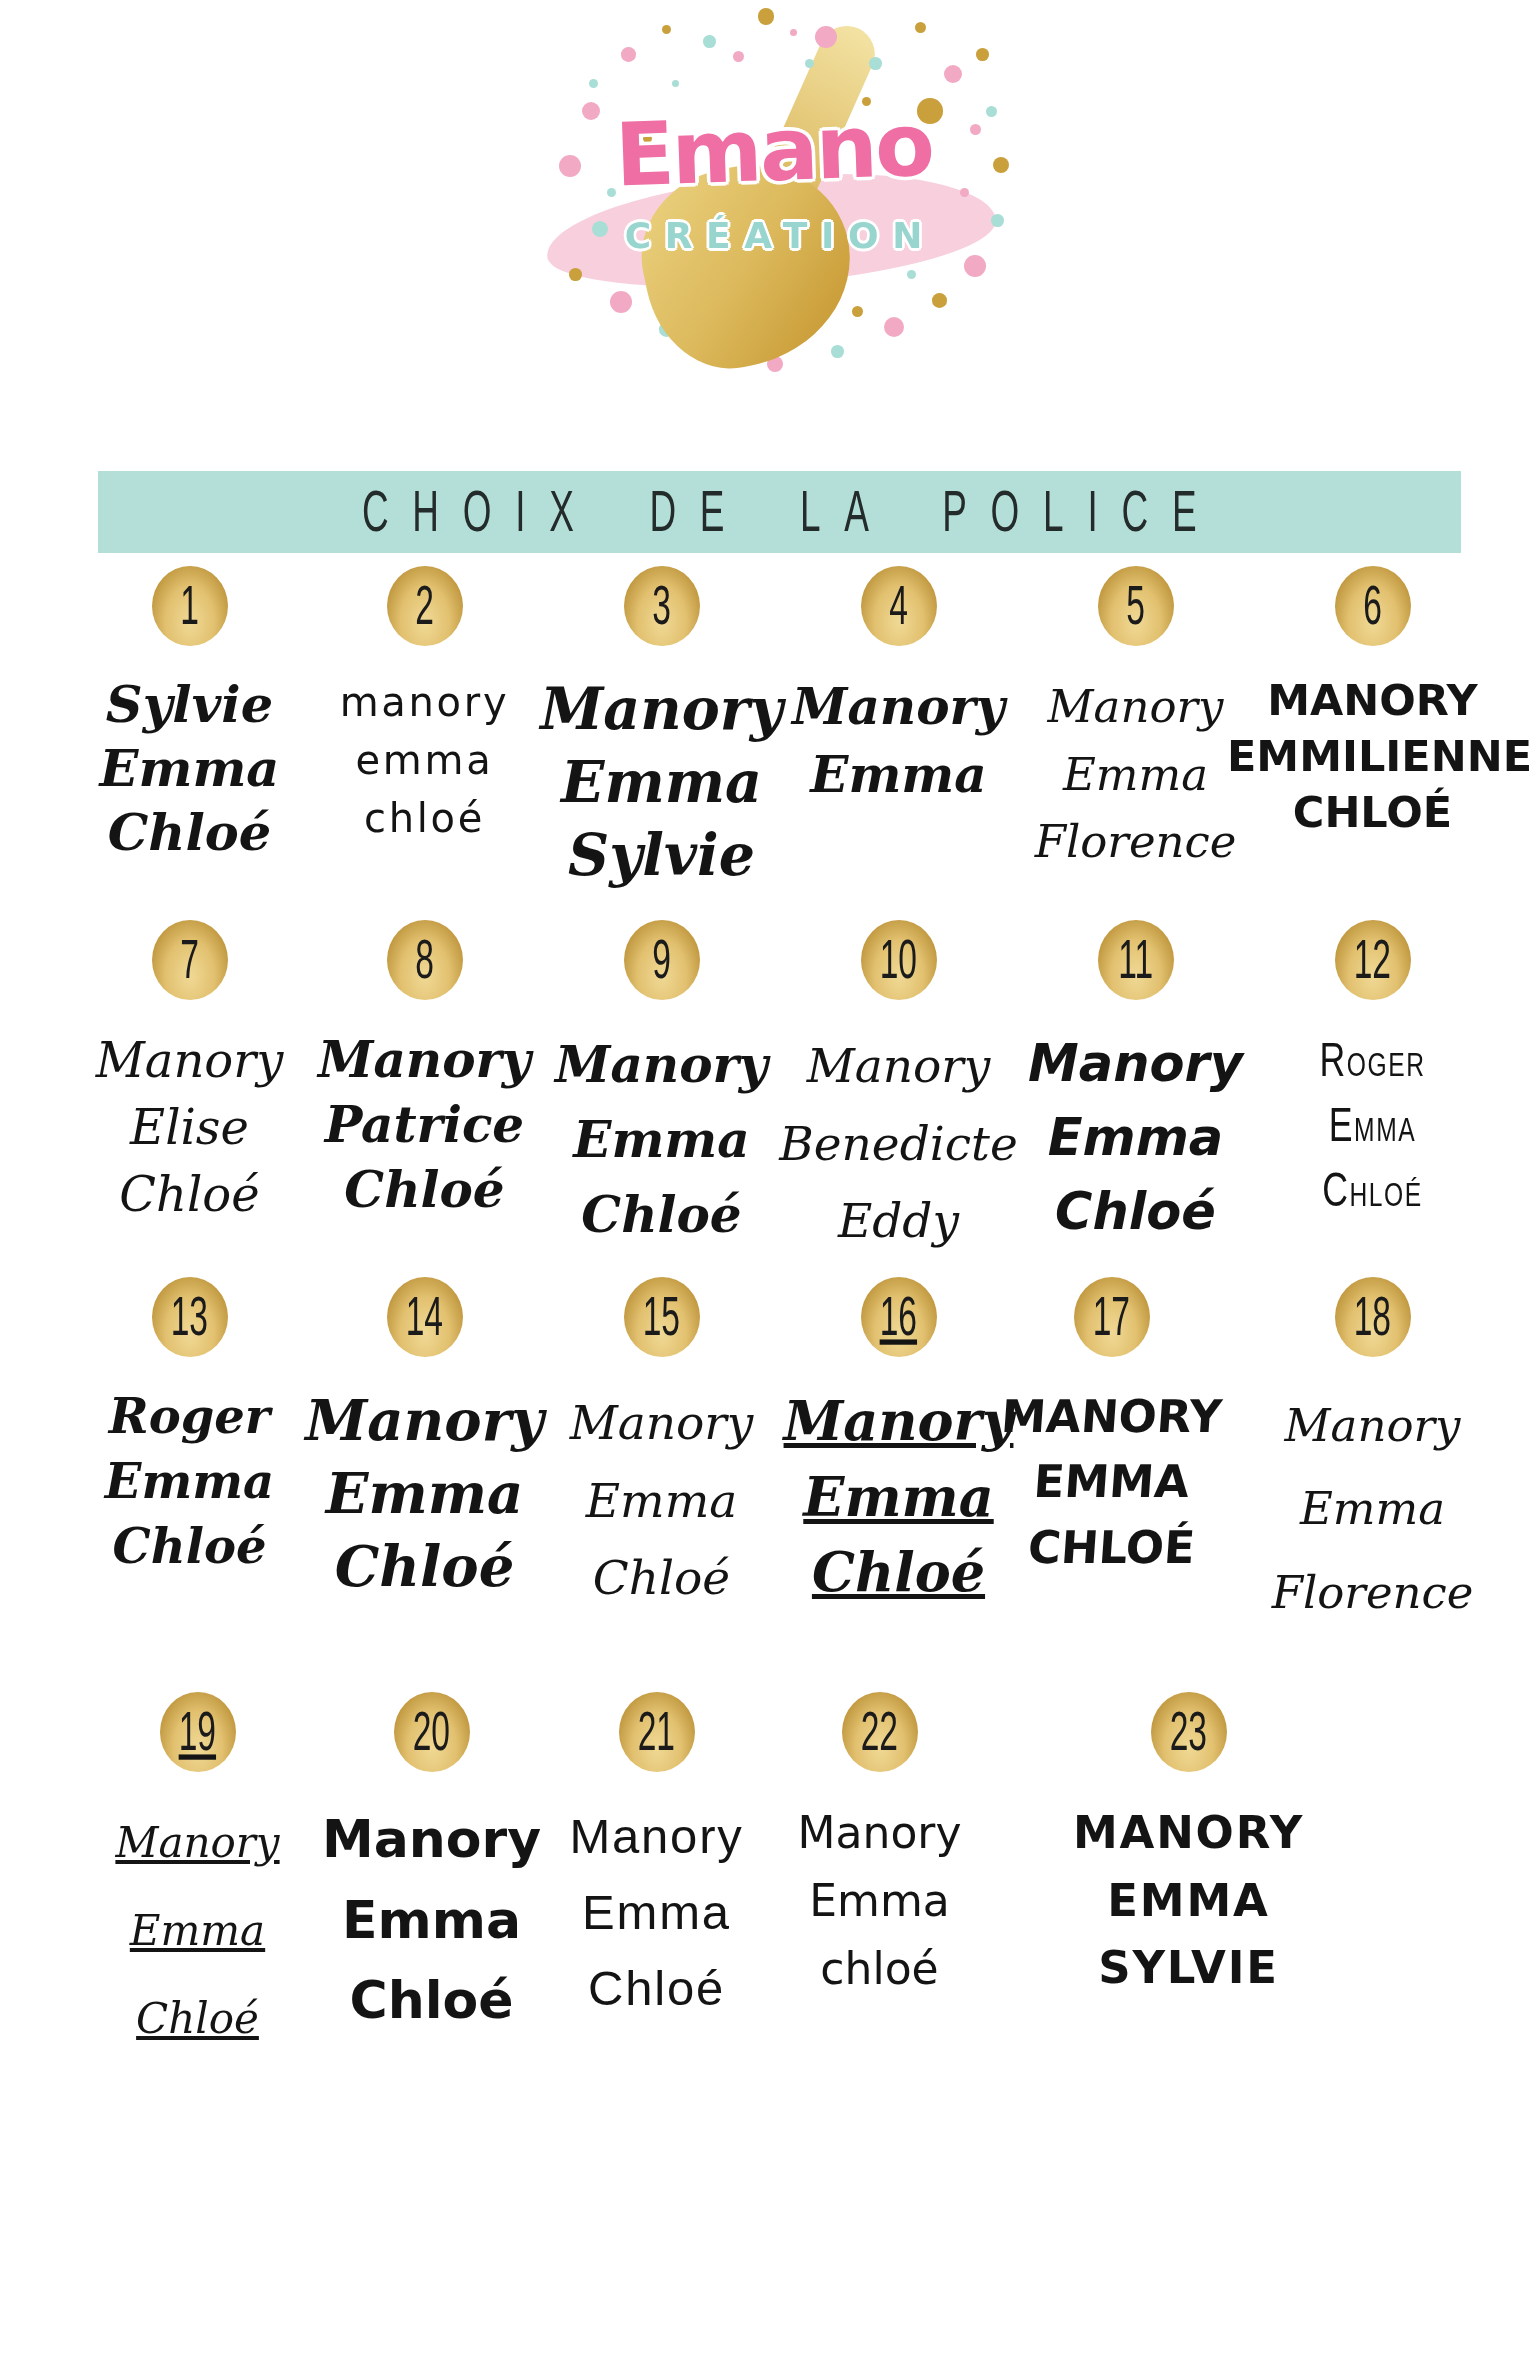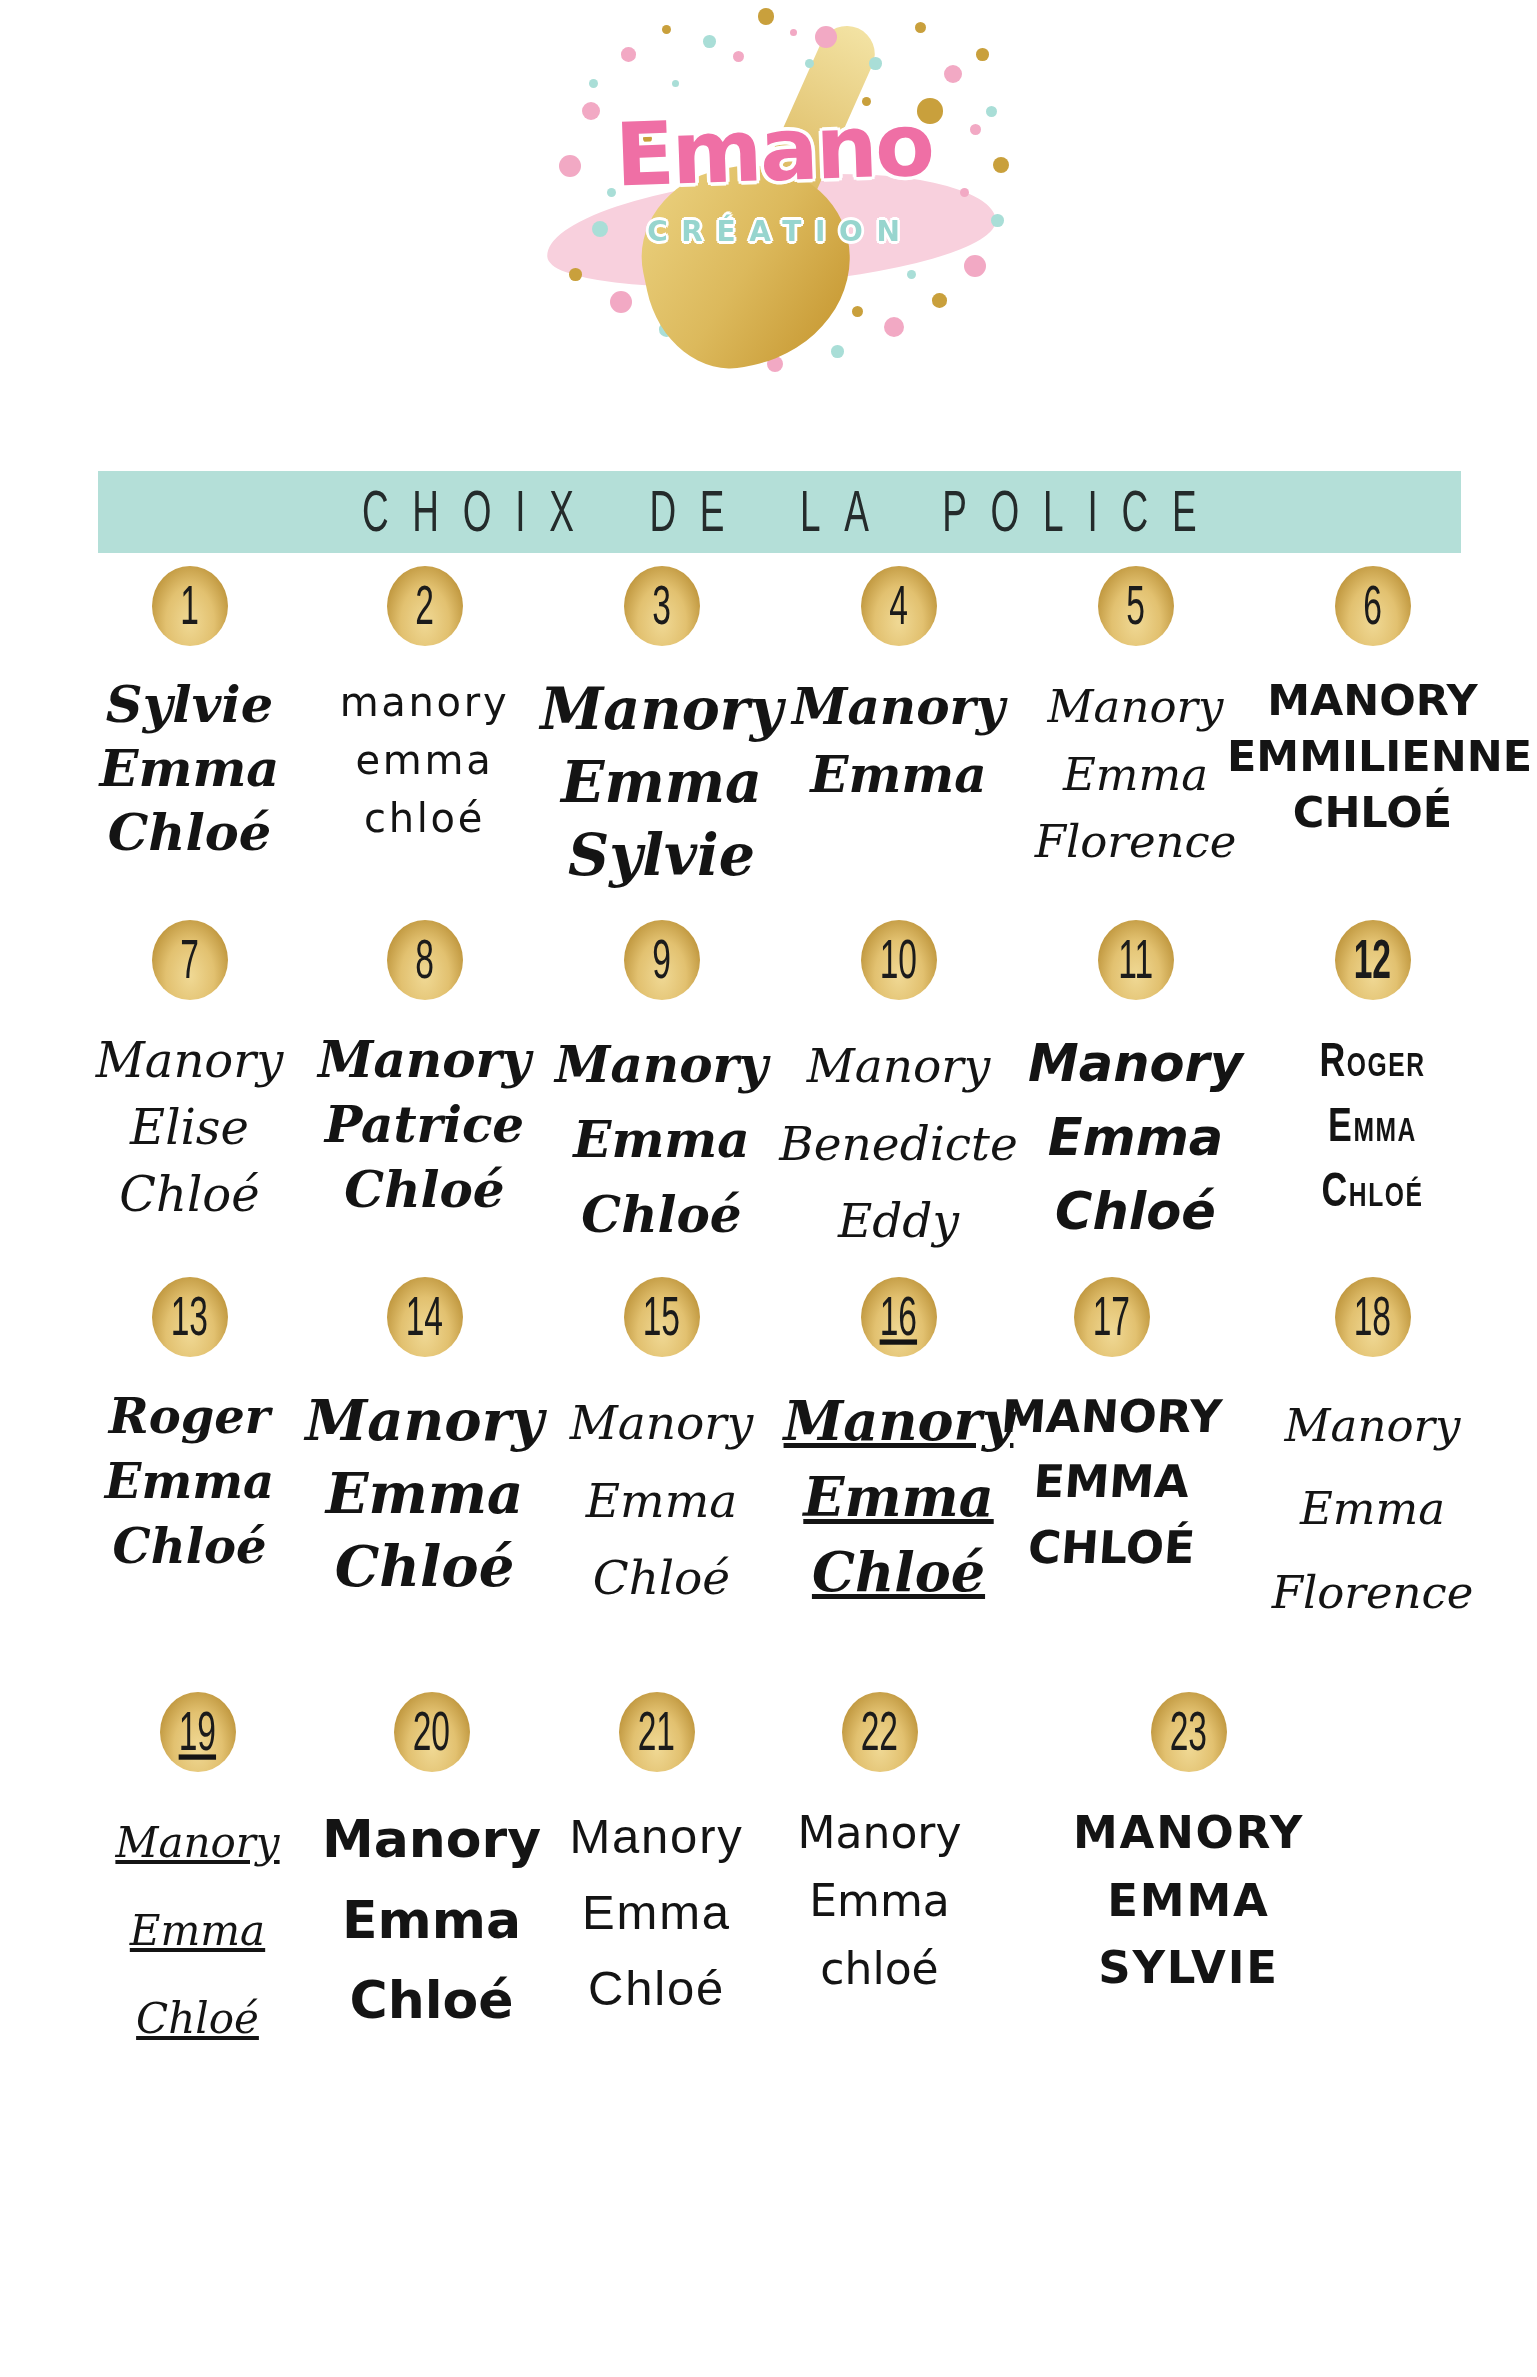--- a/index.html
+++ b/index.html
@@ -18,21 +18,21 @@
          border-radius:48% 52% 60% 40%/45% 50% 55% 50%;
          background:linear-gradient(135deg,#ecd382 0%,#dcb95c 50%,#c3922a 100%);
          transform:rotate(-12deg);z-index:3;}
   .dot{position:absolute;border-radius:50%;z-index:2;}
   .brand{position:absolute;left:0;right:0;top:107px;text-align:center;z-index:4;
          font-family:"DejaVu Sans",sans-serif;font-weight:bold;font-size:87px;line-height:1;
          color:var(--brand-pink);letter-spacing:-2.7px;transform:rotate(-2deg);
          text-shadow:3.6px 0 0 #fff,-3.6px 0 0 #fff,0 3.6px 0 #fff,0 -3.6px 0 #fff,
                      2.7px 2.7px 0 #fff,-2.7px -2.7px 0 #fff,2.7px -2.7px 0 #fff,-2.7px 2.7px 0 #fff;}
   .brand-sub{position:absolute;left:0;right:0;top:215px;text-align:center;z-index:4;
-         font-family:"DejaVu Sans",sans-serif;font-weight:bold;font-size:28px;
+         font-family:"DejaVu Sans",sans-serif;font-weight:bold;font-size:36px;
          color:var(--brand-teal);letter-spacing:13.6px;text-indent:13.6px;
          text-shadow:2.7px 0 0 #fff,-2.7px 0 0 #fff,0 2.7px 0 #fff,0 -2.7px 0 #fff,
                      1.8px 1.8px 0 #fff,-1.8px -1.8px 0 #fff,1.8px -1.8px 0 #fff,-1.8px 1.8px 0 #fff;}
 
   
   .banner{position:absolute;left:98px;top:431px;width:1363px;height:82px;
           background:var(--banner-bg);display:flex;align-items:center;justify-content:center;margin-top:40px;}
   .banner span{display:inline-block;font-size:42px;color:#242b2b;letter-spacing:27px;
           text-indent:27px;word-spacing:20px;transform:scale(0.88,1.38);white-space:nowrap;}
 
@@ -232,21 +232,21 @@
       <div class="cell f11" style="left: 990px; top: 920px;">
         <div class="badge">
           <span>11</span>
         </div>
         <div class="lines">
           <div class="ln">Manory</div>
           <div class="ln">Emma</div>
           <div class="ln">Chloé</div>
         </div>
       </div>
-      <div class="cell f12" style="left: 1227px; top: 920px; font-weight: bold;">
+      <div class="cell f12" style="left: 1227px; top: 920px;">
         <div class="badge">
           <span>12</span>
         </div>
         <div class="lines">
           <div class="ln">Roger</div>
           <div class="ln">Emma</div>
           <div class="ln">Chloé</div>
         </div>
       </div>
       <div class="cell f13" style="left: 44px; top: 1277px;">

